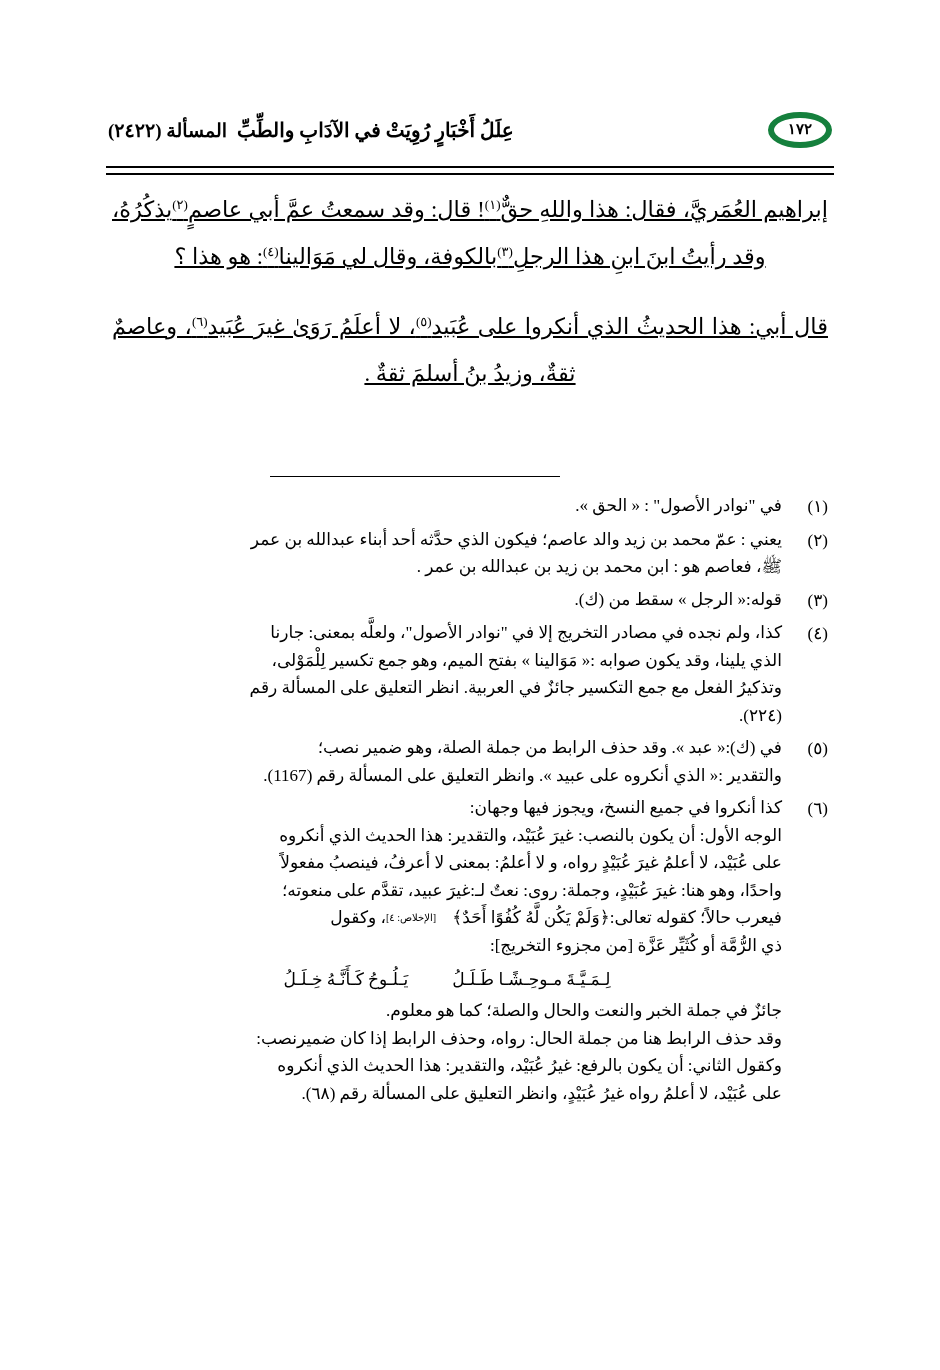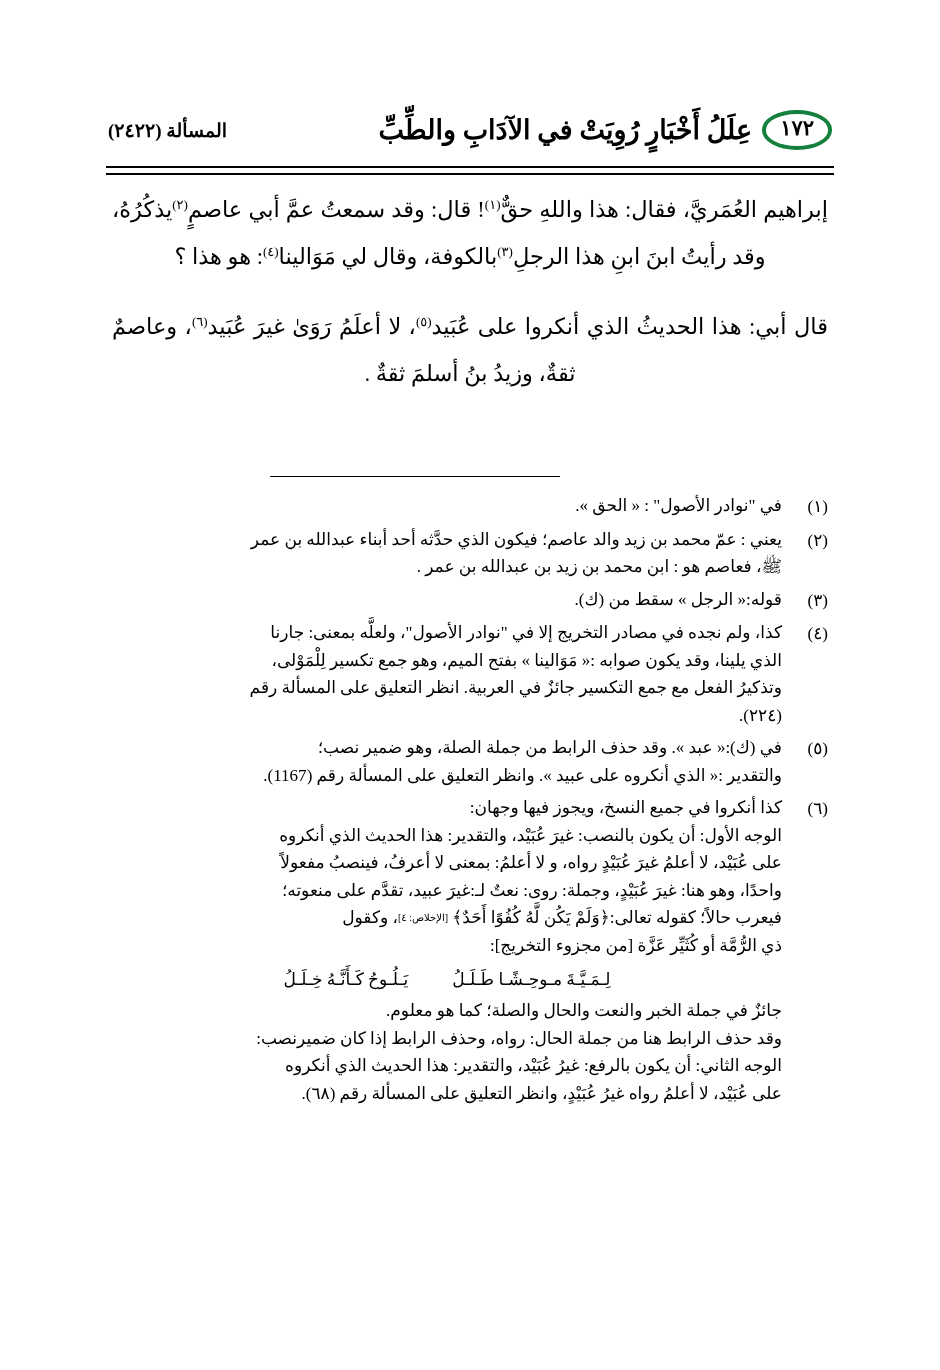--- a/index.html
+++ b/index.html
@@ -30,32 +30,32 @@
     right: 108px;
     left: 108px;
     height: 52px;
     display: flex;
     flex-direction: row;
     align-items: center;
     justify-content: space-between;
   }
   .page-number {
     flex: 0 0 auto;
-    border: 4px solid #15803d;
+    border: 6px solid #15803d;
     border-radius: 50% / 50%;
     padding: 3px 14px 5px 14px;
-    font-size: 21px;
+    font-size: 15px;
     font-weight: bold;
     letter-spacing: 0.5px;
     line-height: 1.1;
   }
   .header-title {
     flex: 1 1 auto;
-    text-align: right;
-    font-size: 27px;
+    text-align: left;
+    font-size: 20px;
     font-weight: bold;
     padding: 0 10px;
     white-space: nowrap;
   }
   .header-ref {
     flex: 0 0 auto;
     font-size: 19px;
     font-weight: bold;
     white-space: nowrap;
   }
@@ -75,20 +75,21 @@
     top: 186px;
     right: 112px;
     left: 112px;
   }
   .para {
     font-size: 22.5px;
     line-height: 2.1;
     text-align: justify;
     text-align-last: center;
     margin: 0 0 22px 0;
+    text-decoration: underline;
   }
   .para.first {
     text-align: justify;
     text-align-last: center;
   }
   sup.fn {
     font-size: 13px;
     vertical-align: super;
     line-height: 0;
   }
@@ -134,20 +135,21 @@
     display: flex;
     flex-direction: row;
     justify-content: center;
     gap: 44px;
     letter-spacing: 2.5px;
     margin: 6px 0 4px 0;
     font-size: 17px;
   }
   .quran-brace {
     font-size: 17px;
+    margin-left: 12px;
   }
   .src-tag {
     font-size: 10px;
     vertical-align: 2px;
   }
 </style>
 </head>
 <body>
 
 <div class="page">
@@ -220,19 +222,19 @@
         <span class="line">على عُبَيْد، لا أعلمُ غيرَ عُبَيْدٍ رواه، و لا أعلمُ: بمعنى لا أعرفُ، فينصبُ مفعولاً</span>
         <span class="line">واحدًا، وهو هنا: غيرَ عُبَيْدٍ، وجملة: روى: نعتٌ لـ:غيرَ عبيد، تقدَّم على منعوته؛</span>
         <span class="line"><span>فيعرب حالاً؛ كقوله تعالى:</span><span class="quran-brace">﴿وَلَمْ يَكُن لَّهُ كُفُوًا أَحَدٌ﴾</span> <span class="src-tag">[الإخلاص: ٤]</span><span>، وكقول</span></span>
         <span class="line">ذي الرُّمَّة أو كُثَيِّر عَزَّة [من مجزوء التخريج]:</span>
         <div class="verse">
           <span>لِـمَـيَّـةَ مـوحِـشًـا طَـلَـلُ</span>
           <span>يَـلُـوحُ كَـأَنَّـهُ خِـلَـلُ</span>
         </div>
         <span class="line">جائزٌ في جملة الخبر والنعت والحال والصلة؛ كما هو معلوم.</span>
         <span class="line">وقد حذف الرابط هنا من جملة الحال: رواه، وحذف الرابط إذا كان ضميرنصب:</span>
-        <span class="line">الوجه الثاني: أن يكون بالرفع: غيرُ عُبَيْد، والتقدير: هذا الحديث الذي أنكروه</span>
+        <span class="line">وكقول الثاني: أن يكون بالرفع: غيرُ عُبَيْد، والتقدير: هذا الحديث الذي أنكروه</span>
         <span class="line">على عُبَيْد، لا أعلمُ رواه غيرُ عُبَيْدٍ، وانظر التعليق على المسألة رقم (٦٨).</span>
       </div>
     </div>
 
   </div>
 </div>
 
 </body></html>

